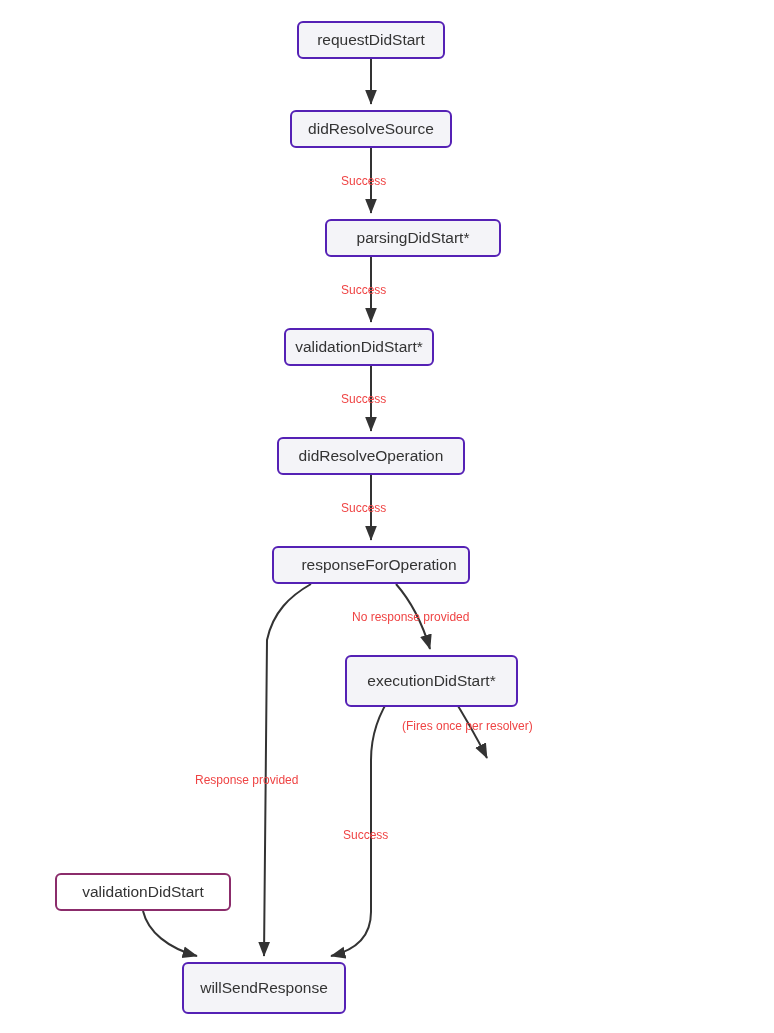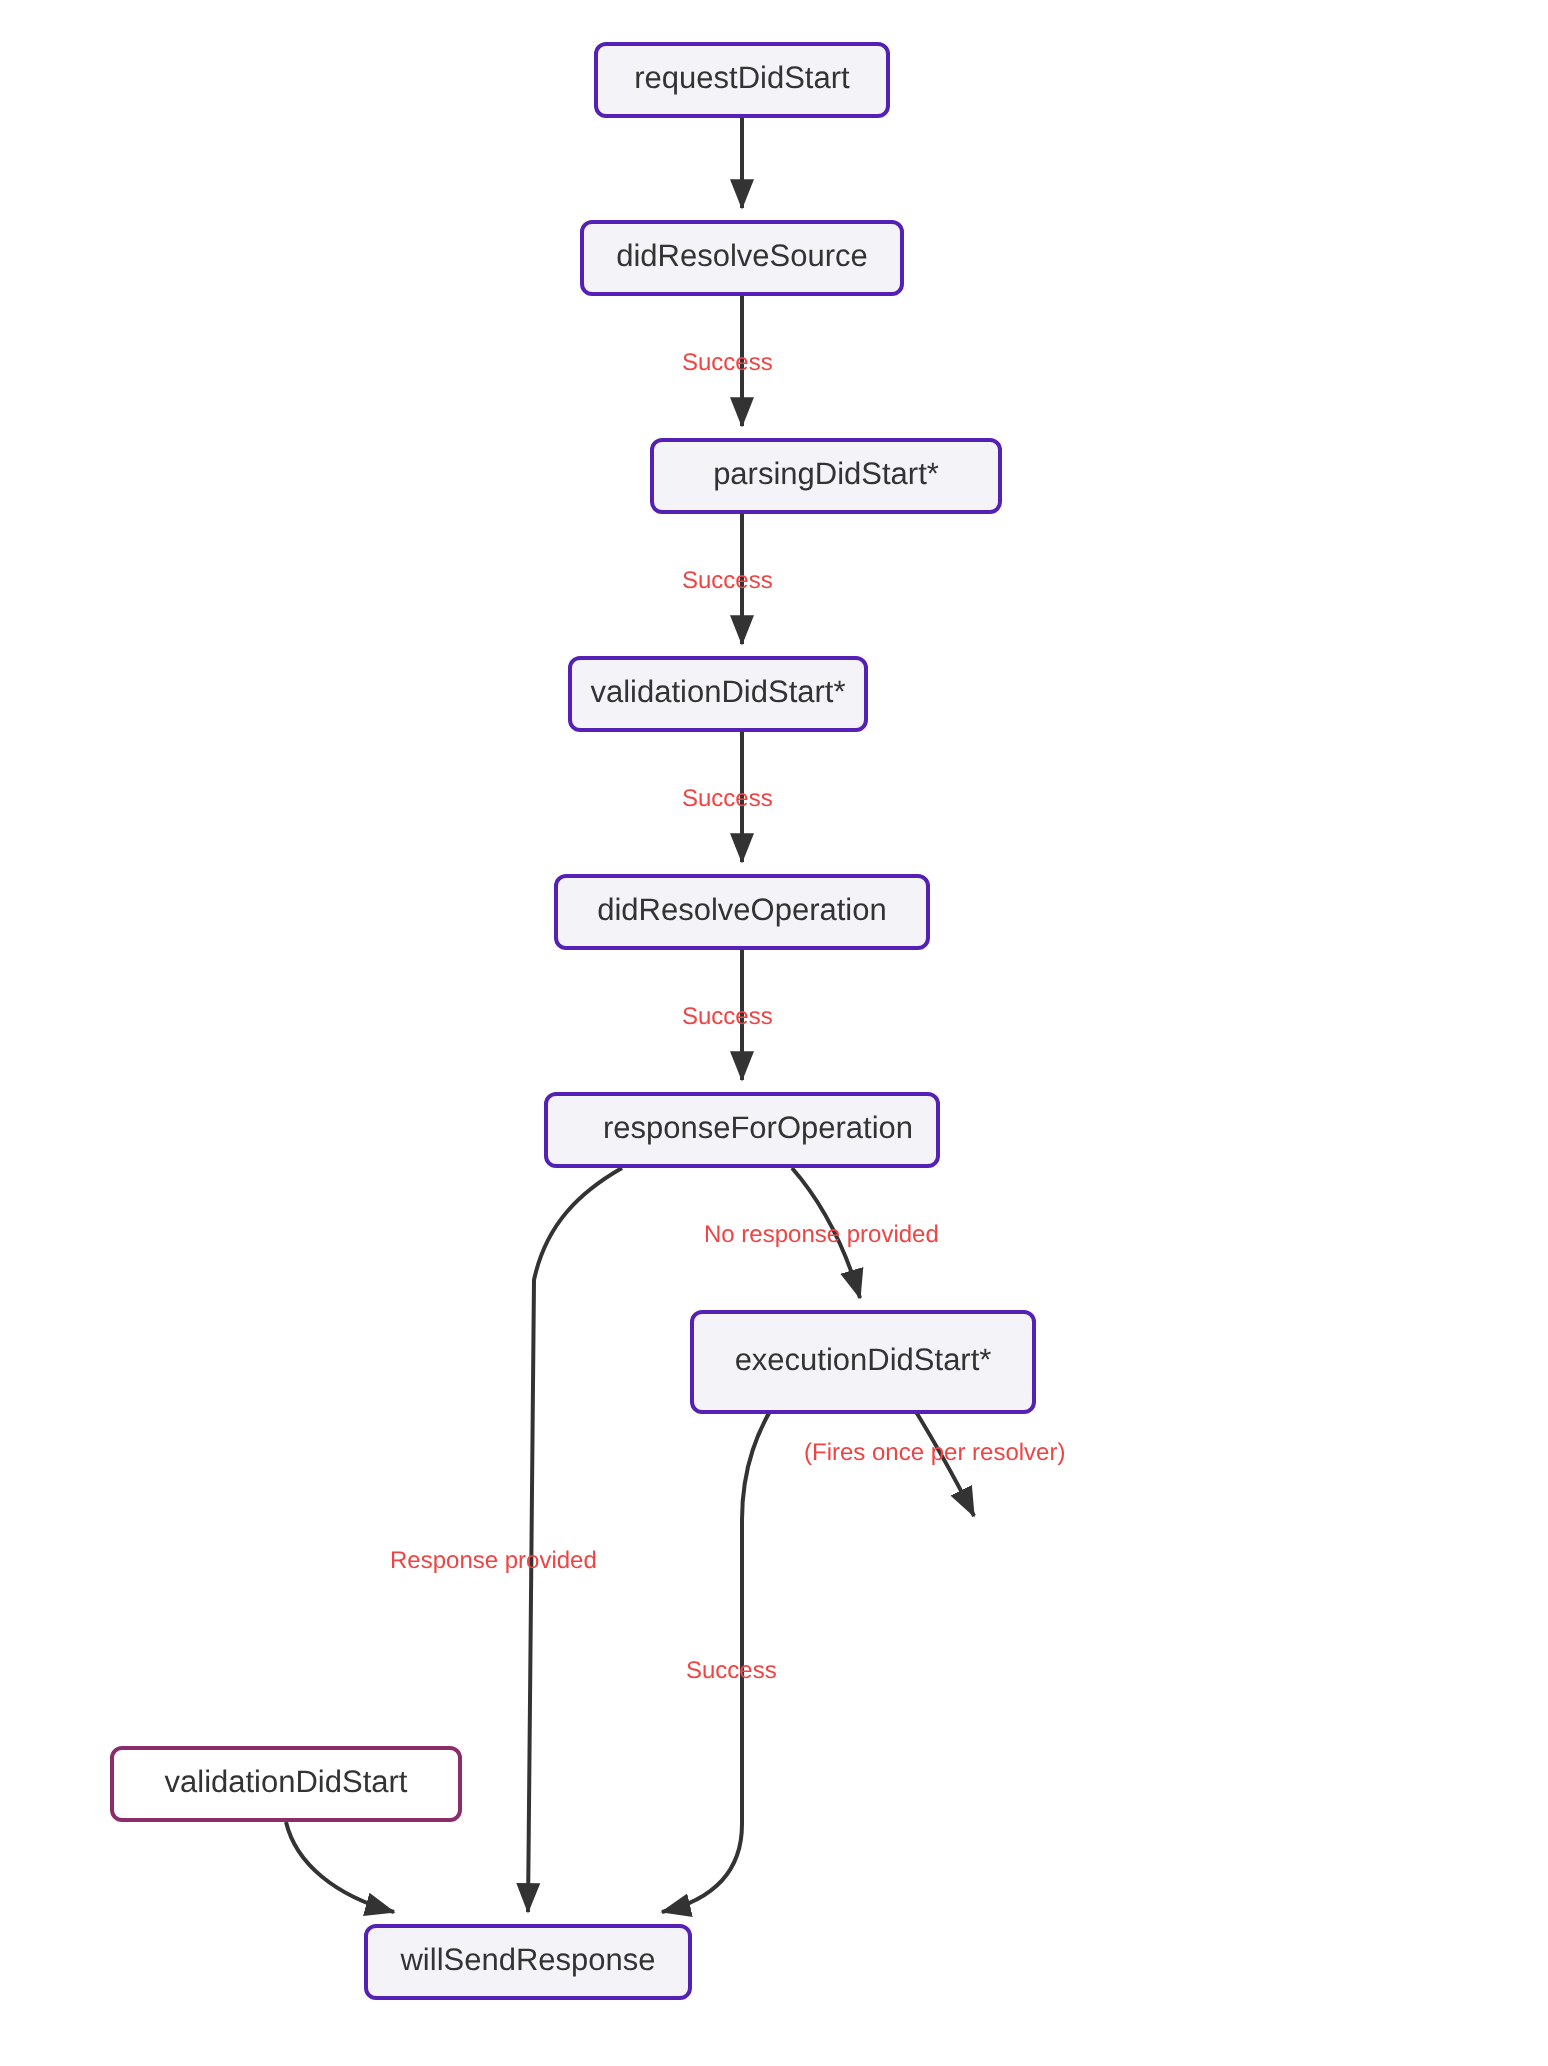--- a/index.html
+++ b/index.html
@@ -112,21 +112,21 @@
 
   <div class="node node-default" style="left:345px; top:655px; width:173px; height:52px;">
     <span>executionDidStart*</span>
   </div>
 
 
   <div class="node node-error" style="left:55px; top:873px; width:176px; height:38px;">
     <span>validationDidStart</span>
   </div>
 
-  <div class="node node-default" style="left:182px; top:962px; width:164px; height:38px;">
+  <div class="node node-default" style="left:182px; top:962px; width:164px; height:52px;">
     <span>willSendResponse</span>
   </div>
 
   <div class="edge-label" style="left:341px; top:175px;">Success</div>
   <div class="edge-label" style="left:341px; top:284px;">Success</div>
   <div class="edge-label" style="left:341px; top:393px;">Success</div>
   <div class="edge-label" style="left:341px; top:502px;">Success</div>
   <div class="edge-label" style="left:352px; top:611px;">No response provided</div>
   <div class="edge-label" style="left:402px; top:720px;">(Fires once per resolver)</div>
   <div class="edge-label" style="left:195px; top:774px;">Response provided</div>

